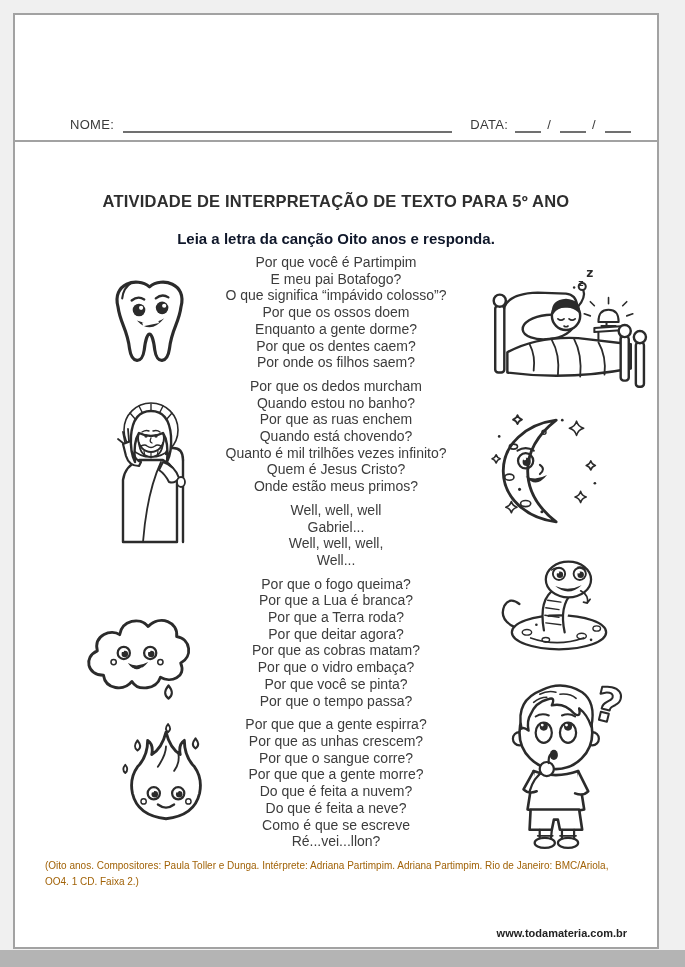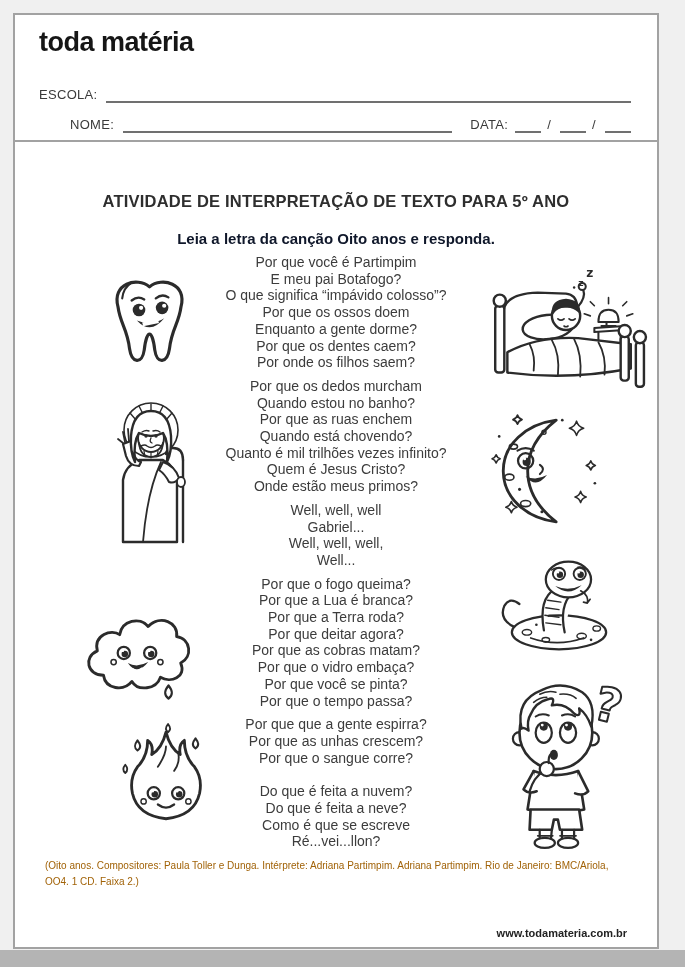--- a/index.html
+++ b/index.html
@@ -26,25 +26,20 @@
   .footer-bar{position:absolute;left:0;right:0;bottom:0;height:17px;background:#b4b4b4;}
   .illus{position:absolute;}
   .illus svg{display:block;width:100%;height:100%;}
 </style>
 </head>
 <body>
 
 <div class="page">
 
   <div class="box header-box">
-    <div class="logo">toda matéria</div>
-    <div class="hrow row-school">
-      <span class="hlabel">ESCOLA:</span>
-      <span class="write-line"></span>
-    </div>
     <div class="hrow row-name">
       <span class="hlabel">NOME:</span>
       <span class="write-line"></span>
       <span class="hlabel date-label">DATA:</span>
       <span class="date-blank"></span>
       <span class="slash">/</span>
       <span class="date-blank"></span>
       <span class="slash">/</span>
       <span class="date-blank"></span>
     </div>
@@ -52,21 +47,21 @@
 
   <div class="box main-box">
     <h1 class="title">ATIVIDADE DE INTERPRETAÇÃO DE TEXTO PARA 5º ANO</h1>
     <h2 class="instruction">Leia a letra da canção Oito anos e responda.</h2>
 
     <div class="lyrics">
         <p class="stanza"><span>Por que você é Partimpim</span><br><span>E meu pai Botafogo?</span><br><span>O que significa “impávido colosso”?</span><br><span>Por que os ossos doem</span><br><span>Enquanto a gente dorme?</span><br><span>Por que os dentes caem?</span><br><span>Por onde os filhos saem?</span></p>
         <p class="stanza"><span>Por que os dedos murcham</span><br><span>Quando estou no banho?</span><br><span>Por que as ruas enchem</span><br><span>Quando está chovendo?</span><br><span>Quanto é mil trilhões vezes infinito?</span><br><span>Quem é Jesus Cristo?</span><br><span>Onde estão meus primos?</span></p>
         <p class="stanza"><span>Well, well, well</span><br><span>Gabriel...</span><br><span>Well, well, well,</span><br><span>Well...</span></p>
         <p class="stanza"><span>Por que o fogo queima?</span><br><span>Por que a Lua é branca?</span><br><span>Por que a Terra roda?</span><br><span>Por que deitar agora?</span><br><span>Por que as cobras matam?</span><br><span>Por que o vidro embaça?</span><br><span>Por que você se pinta?</span><br><span>Por que o tempo passa?</span></p>
-        <p class="stanza"><span>Por que que a gente espirra?</span><br><span>Por que as unhas crescem?</span><br><span>Por que o sangue corre?</span><br><br><span>Do que é feita a nuvem?</span><br><span>Do que é feita a neve?</span><br><span>Como é que se escreve</span><br><span>Ré...vei...llon?</span></p>
+        <p class="stanza"><span>Por que que a gente espirra?</span><br><span>Por que as unhas crescem?</span><br><span>Por que o sangue corre?</span><br><span>Por que que a gente morre?</span><br><span>Do que é feita a nuvem?</span><br><span>Do que é feita a neve?</span><br><span>Como é que se escreve</span><br><span>Ré...vei...llon?</span></p>
       </div>
 
     <div class="illus" style="left:82px;top:127px;width:105px;height:105px;">
       <svg viewBox="0 0 100 100" fill="none" stroke="#2b2b2b" stroke-width="3" stroke-linecap="round" stroke-linejoin="round">
         <path d="M20,36 C14,14 38,7 50,17 C62,7 86,14 80,36 C78,52 71,57 69,76 C67,90 57,91 55,77 C54,68 52,62 50,62 C48,62 46,68 45,77 C43,91 33,90 31,76 C29,57 22,52 20,36 Z" fill="#ffffff"></path>
         <path d="M24,28 Q25,18 33,13" stroke-width="2"></path>
         <path d="M33,30 Q39,25 45,29" stroke-width="2.2"></path>
         <path d="M56,28 Q62,23 68,27" stroke-width="2.2"></path>
         <circle cx="40" cy="39" r="6" fill="#2b2b2b" stroke="none"></circle>
         <circle cx="42" cy="37" r="2" fill="#ffffff" stroke="none"></circle>

